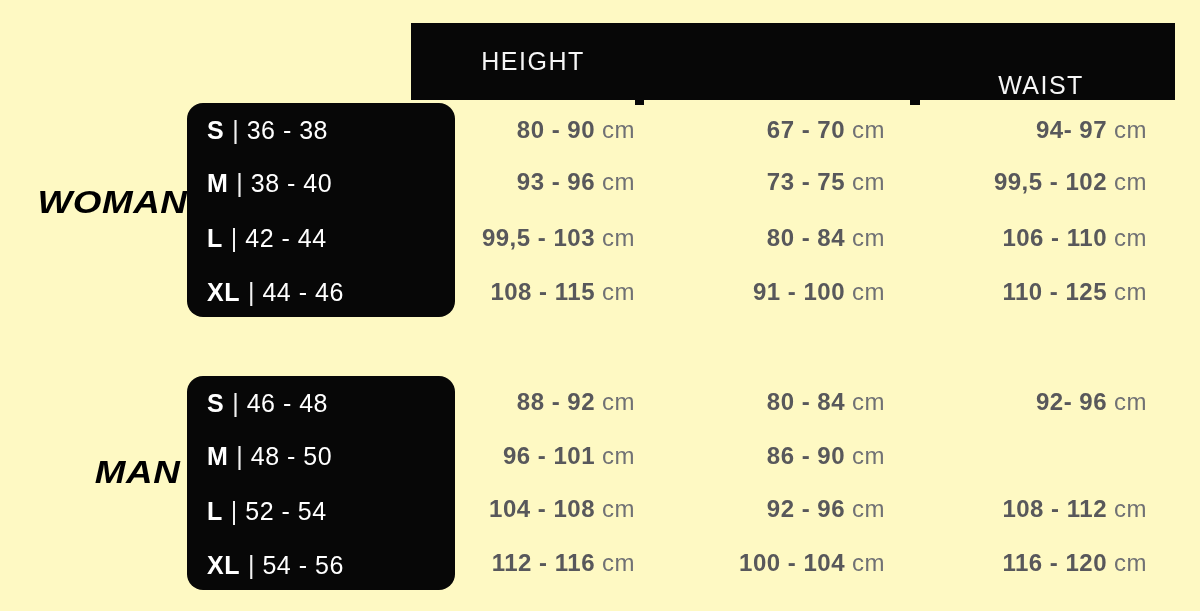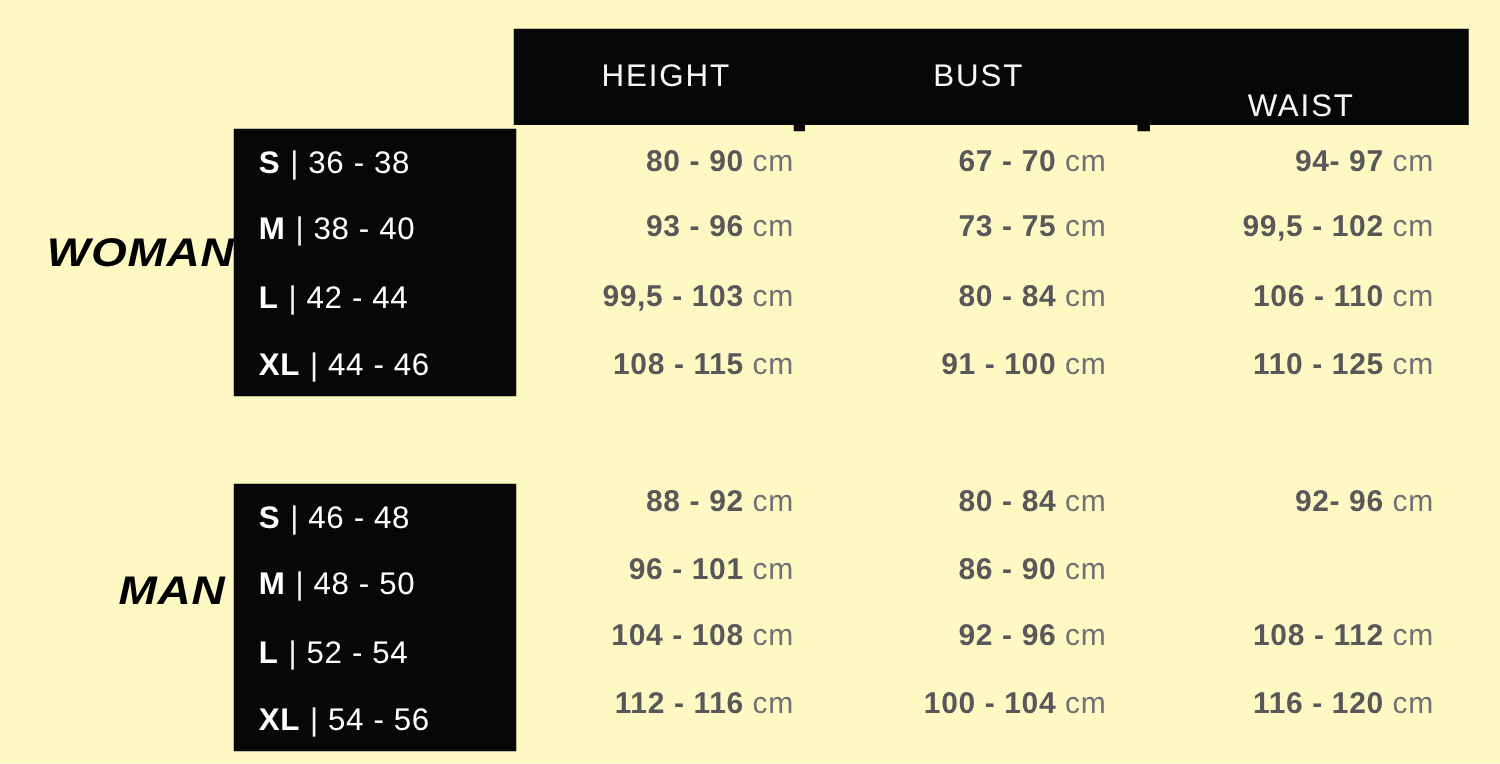--- a/index.html
+++ b/index.html
@@ -49,26 +49,27 @@
     height: 5px;
     background: #070707;
   }
   .n1 { left: 635px; width: 9px; }
   .n2 { left: 910px; width: 10px; }
 
   
   .size-box {
     position: absolute;
     left: 187px;
-    width: 226px;
+    width: 268px;
     height: 214px;
     background: #070707;
+    border-radius: 16px;
   }
   .size-box.woman { top: 103px; }
-  .size-box.man   { top: 387px; }
+  .size-box.man   { top: 376px; }
 
   .size-row {
     position: absolute;
     left: 20px;
     height: 34px;
     line-height: 34px;
     color: #ffffff;
     font-size: 25px;
     white-space: nowrap;
   }
@@ -132,21 +133,20 @@
   .rm2 { top: 492px; }
   .rm3 { top: 546px; }
 </style>
 </head>
 <body>
 
 <div class="canvas">
 
   <div class="header-bar">
     <span class="hcol hc-height">HEIGHT</span>
-    <span class="hcol hc-bust">BUST</span>
     <span class="hcol hc-waist">WAIST</span>
   </div>
   <div class="notch n1"></div>
   <div class="notch n2"></div>
 
   <div class="section-label label-woman">WOMAN</div>
 
   <div class="size-box woman">
     <div class="size-row sr0">
       <span class="size-letter">S</span><span class="pipe">|</span><span class="size-range">36 - 38</span>

